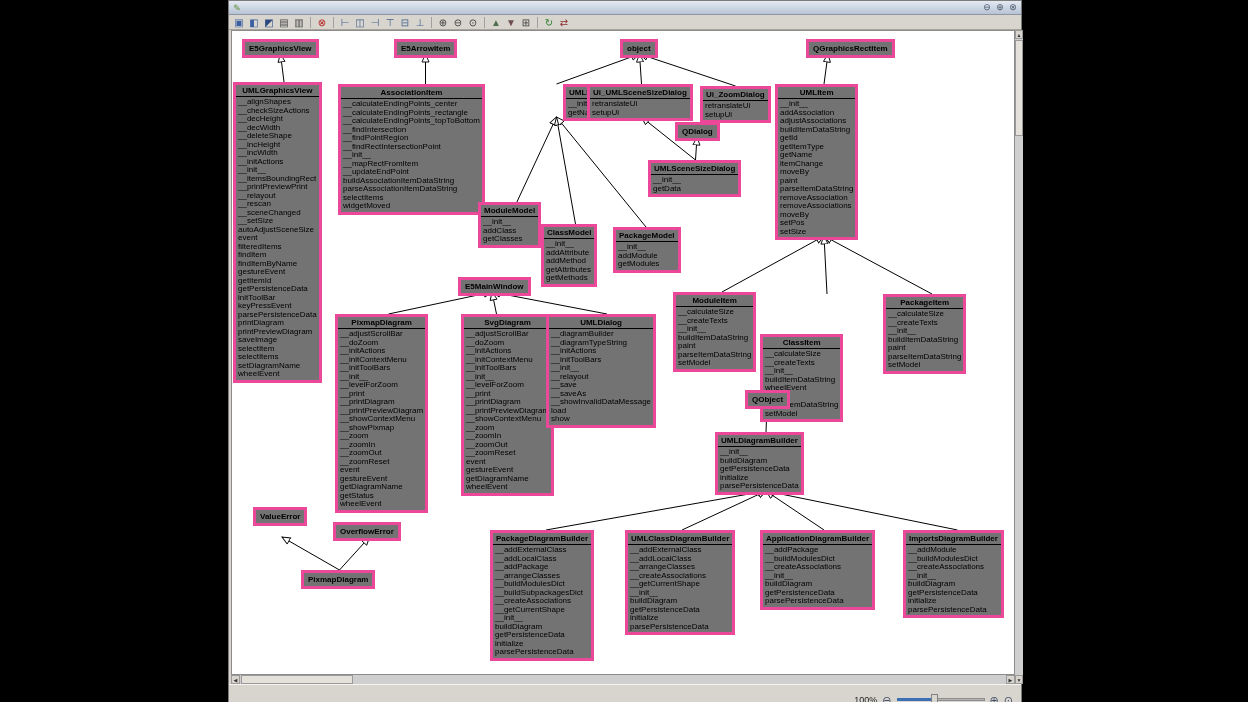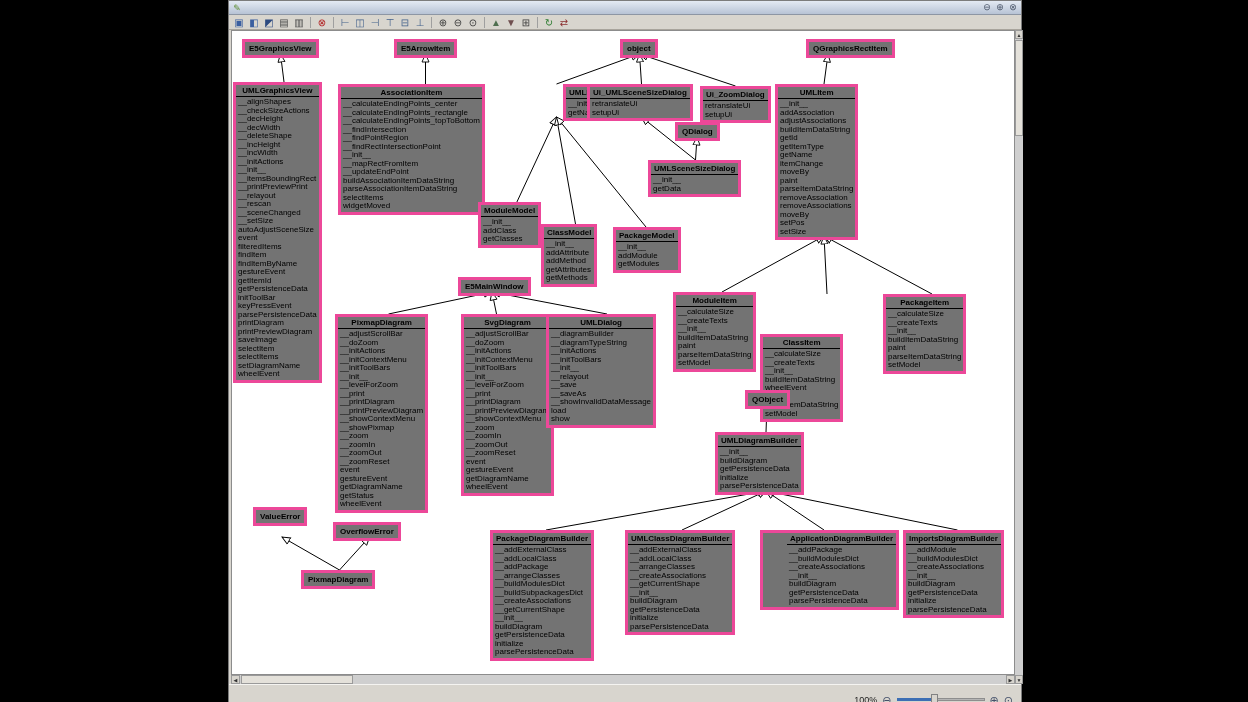--- a/index.html
+++ b/index.html
@@ -443,21 +443,21 @@
             <div class="uml-member">__arrangeClasses</div>
             <div class="uml-member">__createAssociations</div>
             <div class="uml-member">__getCurrentShape</div>
             <div class="uml-member">__init__</div>
             <div class="uml-member">buildDiagram</div>
             <div class="uml-member">getPersistenceData</div>
             <div class="uml-member">initialize</div>
             <div class="uml-member">parsePersistenceData</div>
           </div>
         </div>
-        <div class="uml-class" style="left: 528px; top: 499px; padding-left: 24px;">
+        <div class="uml-class" style="left: 528px; top: 499px;">
           <div class="uml-title">ApplicationDiagramBuilder</div>
           <div class="uml-members">
             <div class="uml-member">__addPackage</div>
             <div class="uml-member">__buildModulesDict</div>
             <div class="uml-member">__createAssociations</div>
             <div class="uml-member">__init__</div>
             <div class="uml-member">buildDiagram</div>
             <div class="uml-member">getPersistenceData</div>
             <div class="uml-member">parsePersistenceData</div>
           </div>

